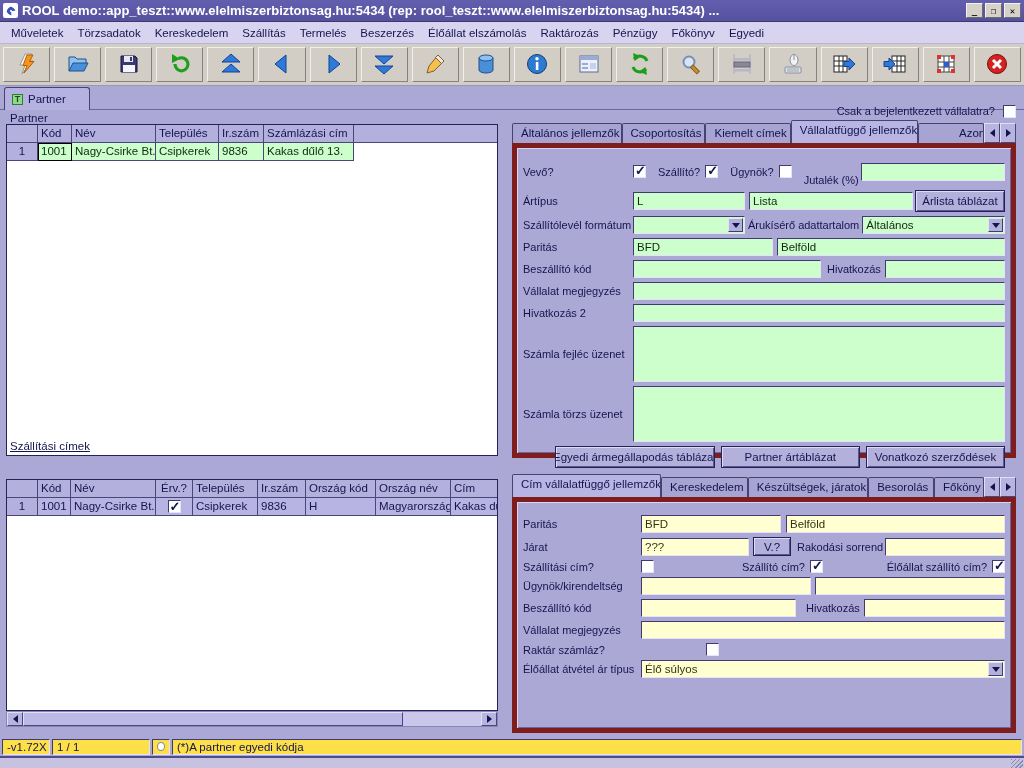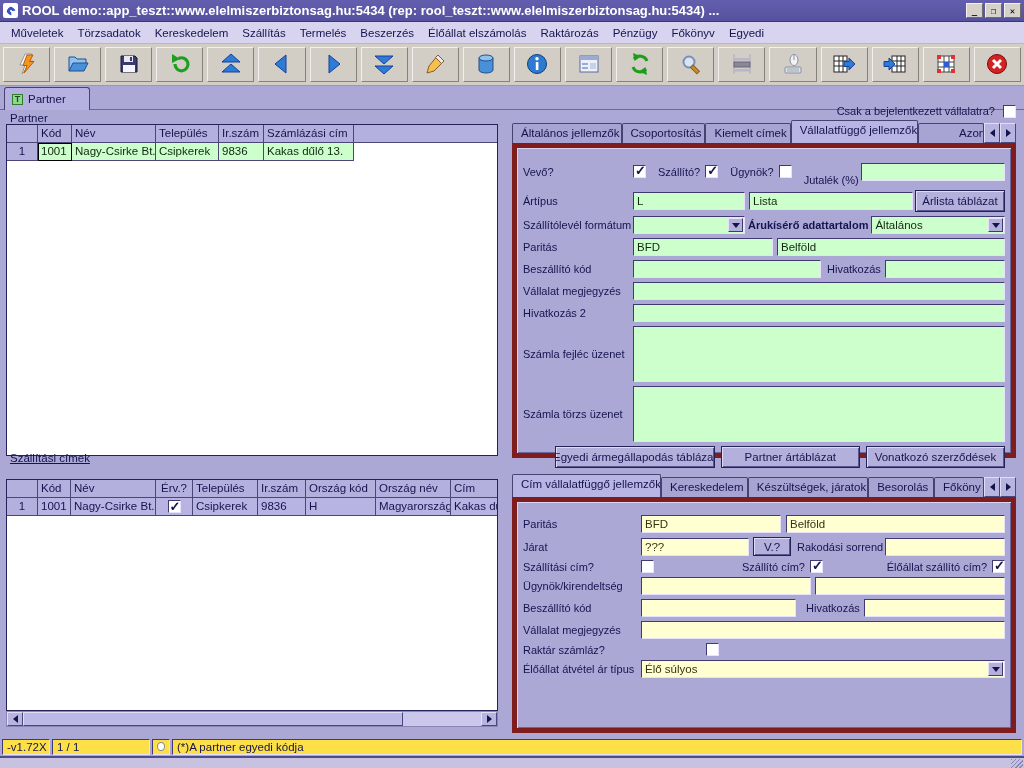--- a/index.html
+++ b/index.html
@@ -372,21 +372,21 @@
     <span class="btn" style="width:90px; margin-left:2px;">Árlista táblázat</span>
   </div>
   <div class="frow">
     <span class="flabel">Szállítólevél formátum</span>
     <span class="inp combo" style="width:112px;">
       <span class="val"></span>
       <span class="arrowbtn">
           <i class="tri-d"></i>
         </span>
     </span>
-    <span class="inlabel" style="margin:0 3px;font-weight:bold;">Árukísérő adattartalom</span>
+    <span class="inlabel" style="margin:0 3px;">Árukísérő adattartalom</span>
     <span class="inp combo" style="flex:1;">
       <span class="val">Általános</span>
       <span class="arrowbtn">
           <i class="tri-d"></i>
         </span>
     </span>
   </div>
   <div class="frow">
     <span class="flabel">Paritás</span>
     <span class="inp" style="width:140px;">BFD</span>
@@ -414,21 +414,21 @@
     <span class="flabel">Számla törzs üzenet</span>
     <span class="tarea" style="flex:1;"></span>
   </div>
   <div class="frow" style="gap:6px;padding-left:32px;">
     <span class="btn" style="flex:1.15;">Egyedi ármegállapodás táblázat</span>
     <span class="btn" style="flex:1;">Partner ártáblázat</span>
     <span class="btn" style="flex:1;">Vonatkozó szerződések</span>
   </div>
 </div>
 
-<div class="abs seclabel underline" style="left:10px; top:452px;">Szállítási címek</div>
+<div class="abs seclabel underline" style="left:10px; top:440px;">Szállítási címek</div>
 <div class="abs grid" style="left:6px; top:479px; width:492px; height:232px;">
   <div class="grow ghead">
     <div class="gcell t2c0 rownum"></div>
     <div class="gcell t2c1">Kód</div>
     <div class="gcell t2c2">Név</div>
     <div class="gcell t2c3">Érv.?</div>
     <div class="gcell t2c4">Település</div>
     <div class="gcell t2c5">Ir.szám</div>
     <div class="gcell t2c6">Ország kód</div>
     <div class="gcell t2c7">Ország név</div>

